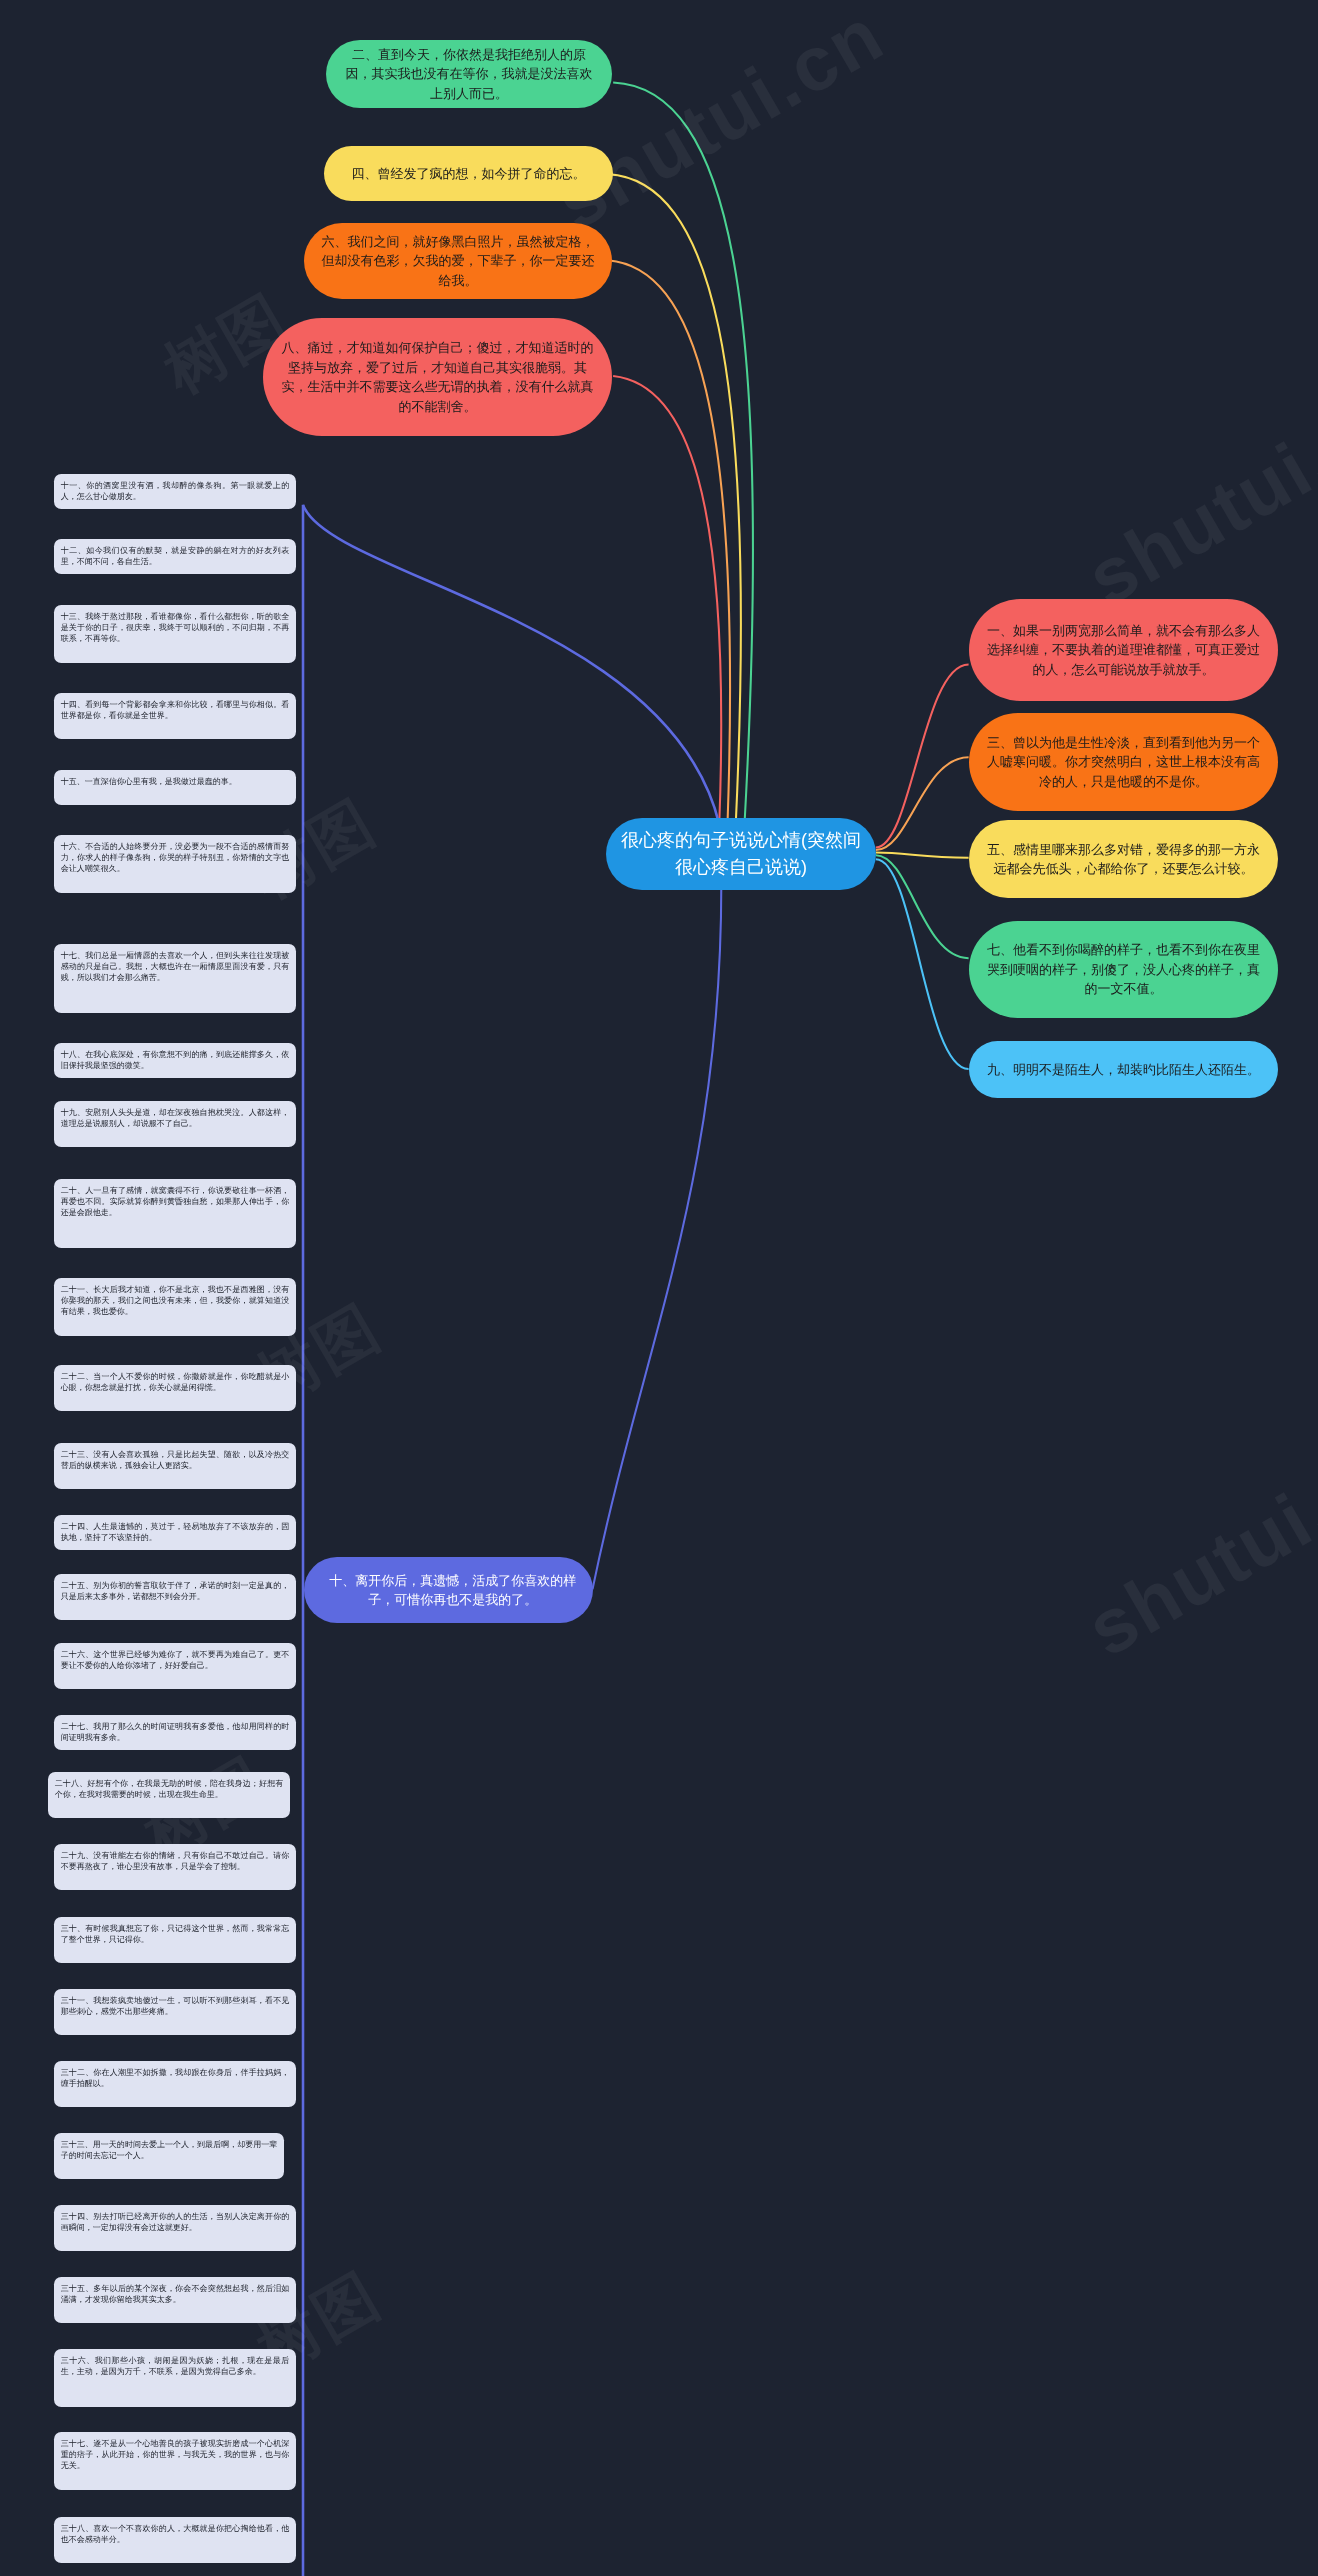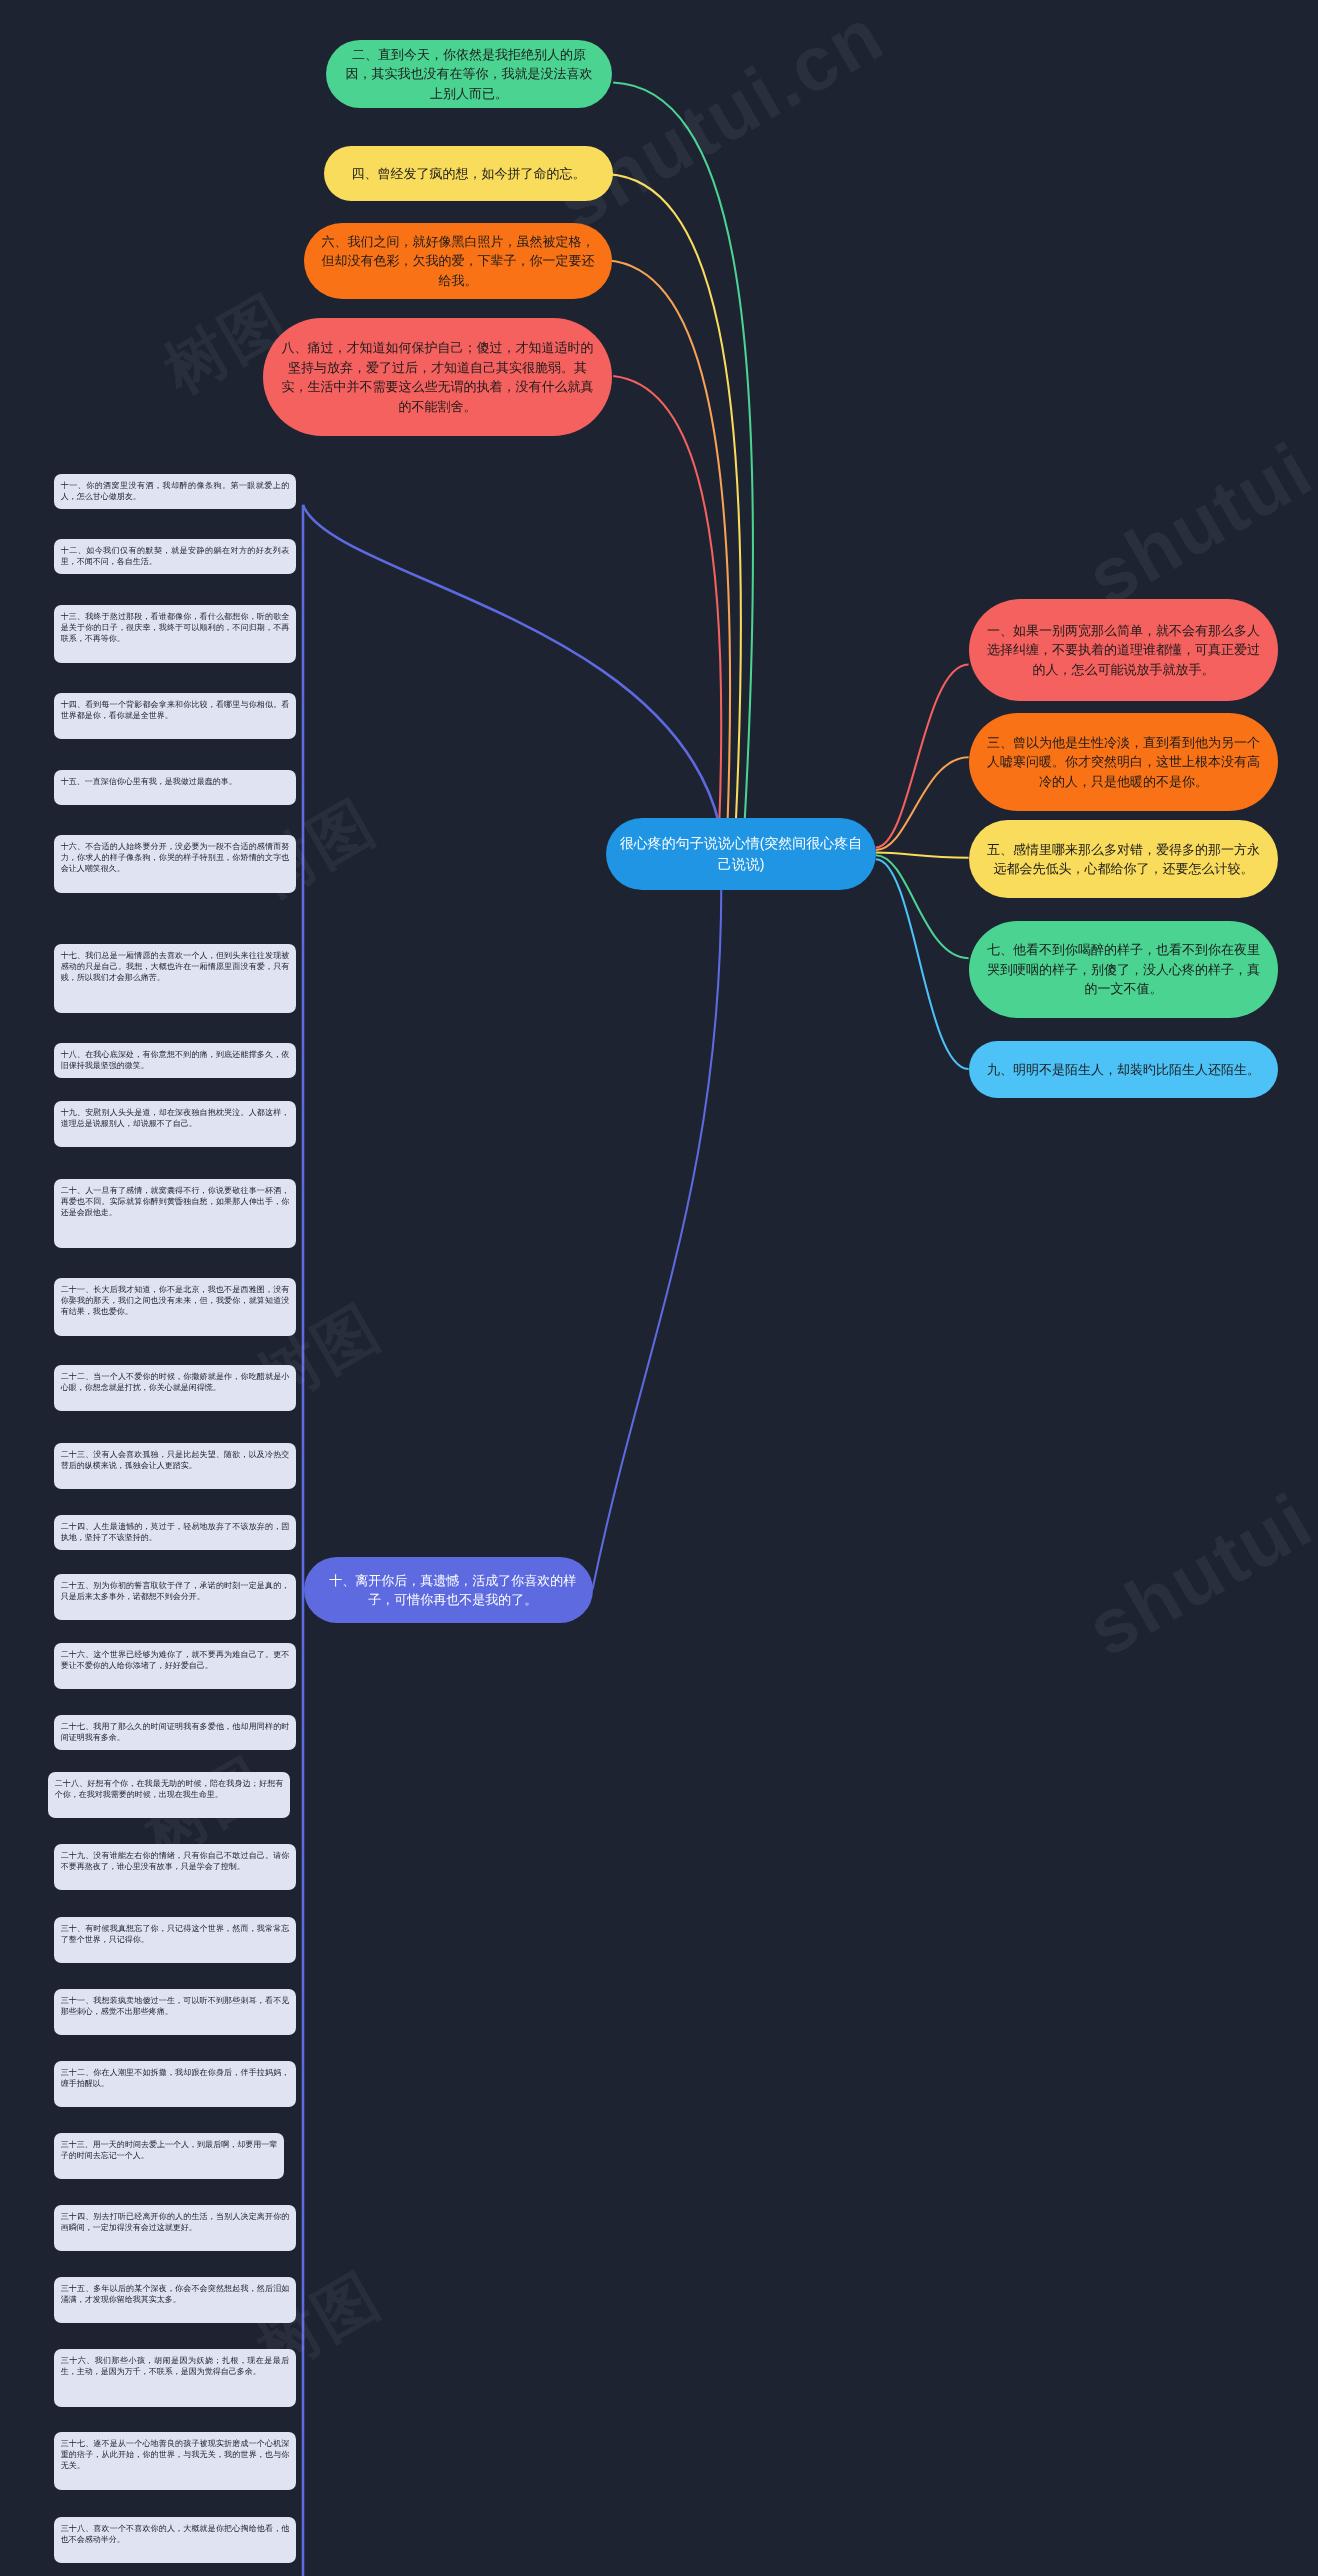--- a/index.html
+++ b/index.html
@@ -34,21 +34,21 @@
     padding:9.3px 13.4px;
     font-weight:400;
   }
   .pill span{display:block;width:100%;}
 
   .c-red{background:#f4615f;}
   .c-orange{background:#f97316;}
   .c-yellow{background:#f9dc5c;}
   .c-green{background:#4bd392;}
   .c-blue{background:#4cc2f7;}
-  .c-title{background:#1f95e3;color:#ffffff;font-size:14px;}
+  .c-title{background:#1f95e3;color:#ffffff;font-size:18px;}
   .c-purple{background:#5d6ae0;color:#ffffff;padding-left:22px;}
 
   
   .card{
     position:absolute;box-sizing:border-box;
     background:#dfe3f2;color:#20242e;
     border-radius:7.2px;
     padding:5.7px 6.7px;
     font-size:8px;line-height:1.42;
     text-align:justify;

